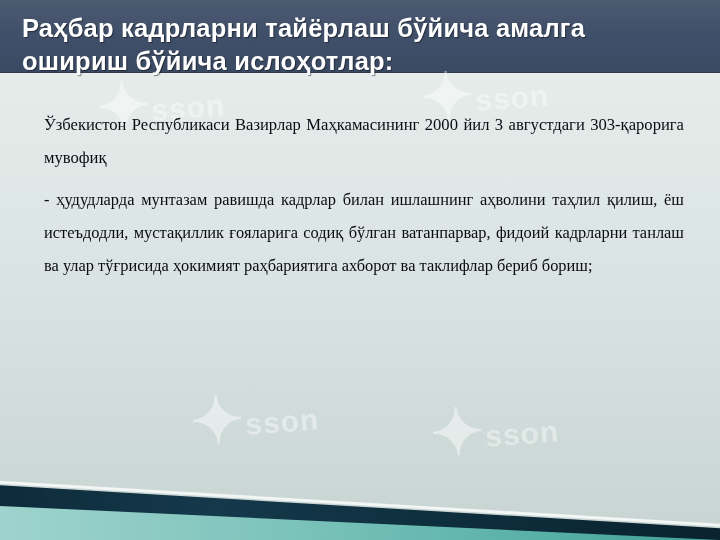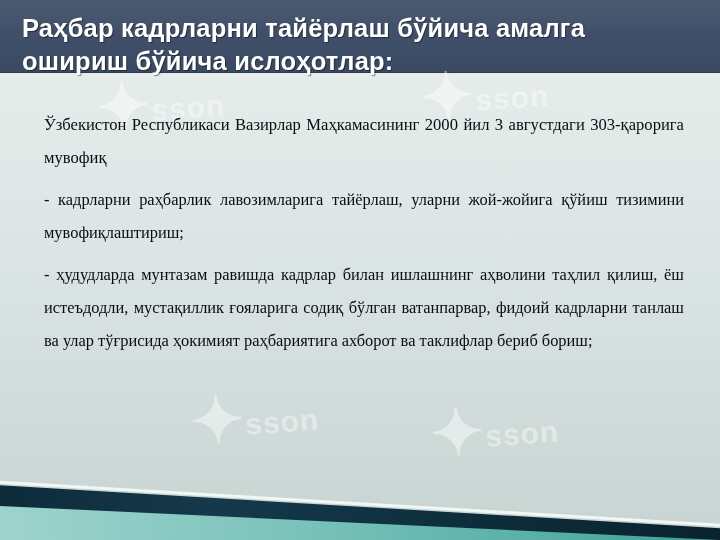--- a/index.html
+++ b/index.html
@@ -154,21 +154,20 @@
   </div>
   <div class="wm wm3">
     <span class="wm-mark">✦</span><span class="wm-sub">sson</span>
   </div>
   <div class="wm wm4">
     <span class="wm-mark">✦</span><span class="wm-sub">sson</span>
   </div>
 
   <div class="body">
     <p class="para first">Ўзбекистон Республикаси Вазирлар Маҳкамасининг 2000 йил 3 августдаги 303-қарорига мувофиқ</p>
-    <p class="para">- кадрларни раҳбарлик лавозимларига тайёрлаш, уларни жой-жойига қўйиш тизимини мувофиқлаштириш;</p>
     <p class="para">- ҳудудларда мунтазам равишда кадрлар билан ишлашнинг аҳволини таҳлил қилиш, ёш истеъдодли, мустақиллик ғояларига содиқ бўлган ватанпарвар, фидоий кадрларни танлаш ва улар тўғрисида ҳокимият раҳбариятига ахборот ва таклифлар бериб бориш;</p>
   </div>
 
   <div class="bottom-band">
     <div class="band-dark"></div>
     <div class="band-top-line"></div>
     <div class="band-teal"></div>
     <div class="band-white"></div>
   </div>
 

